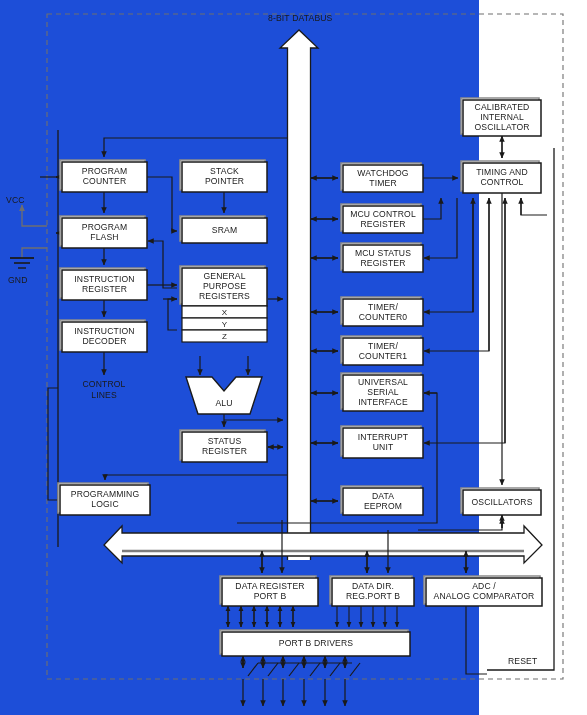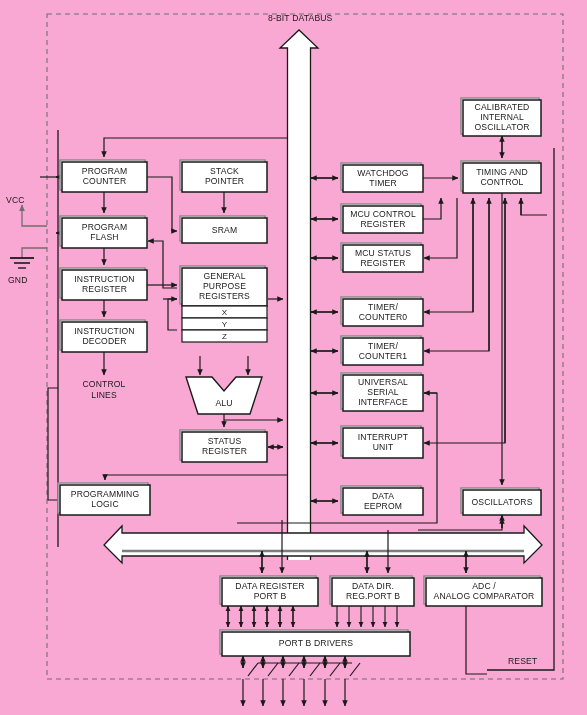--- a/index.html
+++ b/index.html
@@ -1,18 +1,18 @@
 <!DOCTYPE html>
 <html><head>
 <meta charset="utf-8">
 <style>
   html,body{margin:0;padding:0;background:#ffffff;}
   body{width:587px;height:715px;overflow:hidden;
        font-family:"Liberation Sans", sans-serif;}
-  #stage{position:relative;width:587px;height:715px;background:#f9a8d4;}
+  #stage{position:relative;width:479px;height:715px;background:#1d4ed8;}
   svg{display:block;}
   .blk-text{font-family:"Liberation Sans", sans-serif;font-size:8.6px;
             fill:#1a1a1a;text-anchor:middle;dominant-baseline:middle;
             letter-spacing:.15px;}
   .lbl{font-family:"Liberation Sans", sans-serif;font-size:8.6px;
        fill:#1a1a1a;letter-spacing:.15px;}
   .sub-text{font-family:"Liberation Sans", sans-serif;font-size:8px;
             fill:#1a1a1a;text-anchor:middle;dominant-baseline:middle;}
 </style>
 </head>

